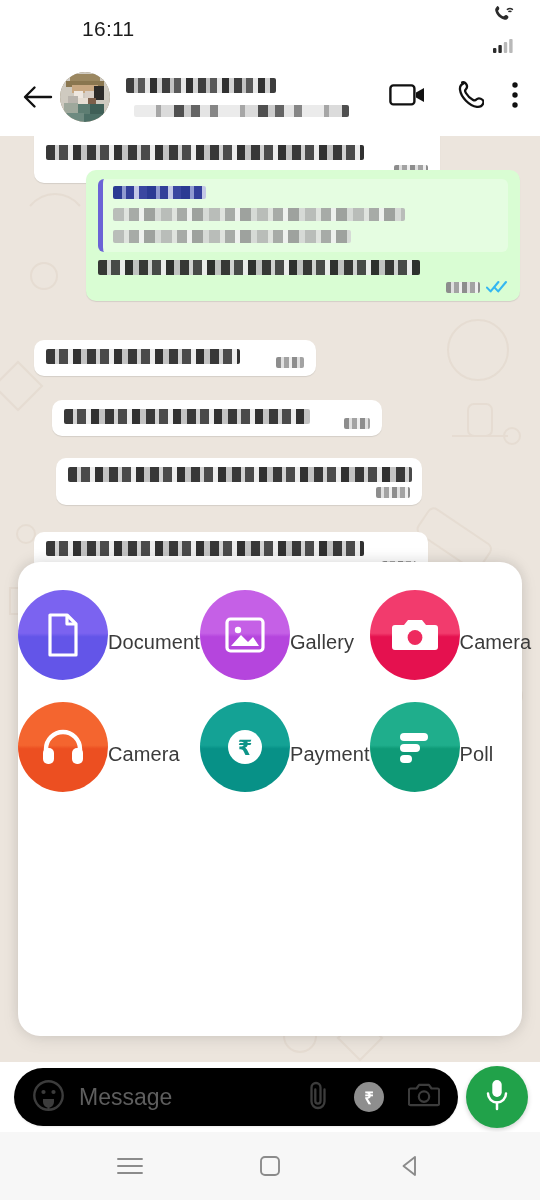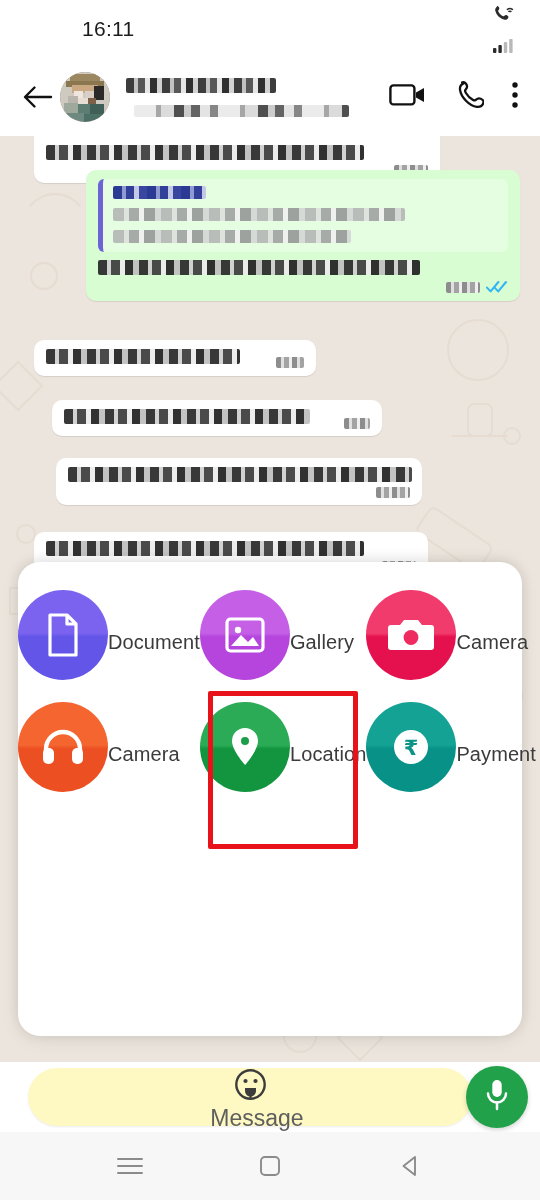--- a/index.html
+++ b/index.html
@@ -116,23 +116,23 @@
   .tile .lbl { margin-top:15px; font-size:20px; color:#3b3b3b; letter-spacing:.1px; }
   .tile.highlight::before {
     content:""; position:absolute; left:50%; transform:translateX(-50%);
     top:-11px; width:140px; height:148px;
     border:5px solid #e8121b; border-radius:2px; pointer-events:none;
   }
 
   
   .composer { position:absolute; left:0; top:1062px; width:540px; height:70px; }
   .inputbar {
-    position:absolute; left:28px; top:6px; width:444px; height:58px;
-    background:#fef9c3; border-radius:29px; display:flex; align-items:center;
-    padding:0 18px; box-shadow:0 1px 2px rgba(0,0,0,.08);flex-direction:column;
+    position:absolute; left:14px; top:6px; width:444px; height:58px;
+    background:#000000; border-radius:29px; display:flex; align-items:center;
+    padding:0 18px; box-shadow:0 1px 2px rgba(0,0,0,.08);
   }
   .ph { font-size:23px; color:#5e5e5e; margin-left:14px; }
   .inp-icons { margin-left:auto; display:flex; align-items:center; gap:24px; }
   .rupee-chip {
     width:30px; height:30px; border-radius:50%; background:#8e8e8e;
     color:#fff; display:flex; align-items:center; justify-content:center;
     font-size:17px; font-weight:600;
   }
   .micbtn {
     position:absolute; right:12px; top:4px; width:62px; height:62px;
@@ -380,41 +380,42 @@
         <div class="circ" style="background:linear-gradient(180deg,#f4652f 0%,#f4652f 48%,#ec4f21 52%,#ec4f21 100%);">
           <svg width="46" height="42" viewBox="0 0 46 42">
               <path d="M6 27v-4a17 17 0 0 1 34 0v4" stroke="#fff" stroke-width="4.4" fill="none" stroke-linecap="round"></path>
               <rect x="3" y="22" width="11" height="16" rx="5" fill="#fff"></rect>
               <rect x="32" y="22" width="11" height="16" rx="5" fill="#fff"></rect>
             </svg>
         </div>
         <div class="lbl">Camera</div>
       </div>
 
-      <div class="tile highlight">
-        <div class="circ" style="background:linear-gradient(180deg,#2bab55 0%,#2bab55 48%,#139540 52%,#139540 100%);">
-          <svg width="34" height="44" viewBox="0 0 34 44">
-              <path d="M17 3a13 13 0 0 1 13 13c0 9.4-13 24-13 24S4 25.4 4 16A13 13 0 0 1 17 3z" fill="#fff"></path>
-              <circle cx="17" cy="16" r="4" fill="#1c9e49"></circle>
-            </svg>
-        </div>
-        <div class="lbl">Location</div>
-      </div>
 
       <div class="tile">
         <div class="circ" style="background:linear-gradient(180deg,#14a295 0%,#14a295 48%,#079187 52%,#079187 100%);">
           <svg width="48" height="48" viewBox="0 0 48 48">
               <circle cx="24" cy="24" r="17" fill="#fff"></circle>
               <text x="24" y="32" font-family="DejaVu Sans, sans-serif" font-size="21" font-weight="600" fill="#0d9488" text-anchor="middle">₹</text>
             </svg>
         </div>
         <div class="lbl">Payment</div>
       </div>
 
 
+      <div class="tile">
+        <div class="circ" style="background:linear-gradient(180deg,#1fae8c 0%,#1fae8c 48%,#0e9a77 52%,#0e9a77 100%);">
+          <svg width="42" height="38" viewBox="0 0 42 38">
+              <rect x="6" y="5" width="28" height="8" rx="4" fill="#fff"></rect>
+              <rect x="6" y="16" width="20" height="8" rx="4" fill="#fff"></rect>
+              <rect x="6" y="27" width="12" height="8" rx="4" fill="#fff"></rect>
+            </svg>
+        </div>
+        <div class="lbl">Poll</div>
+      </div>
 
 
     </div>
   </div>
 
   <div class="composer">
     <div class="inputbar">
       <span>
         <svg width="33" height="33" viewBox="0 0 33 33">
             <circle cx="16.5" cy="16.5" r="14.2" stroke="#3c3c3c" stroke-width="2.4" fill="none"></circle>

